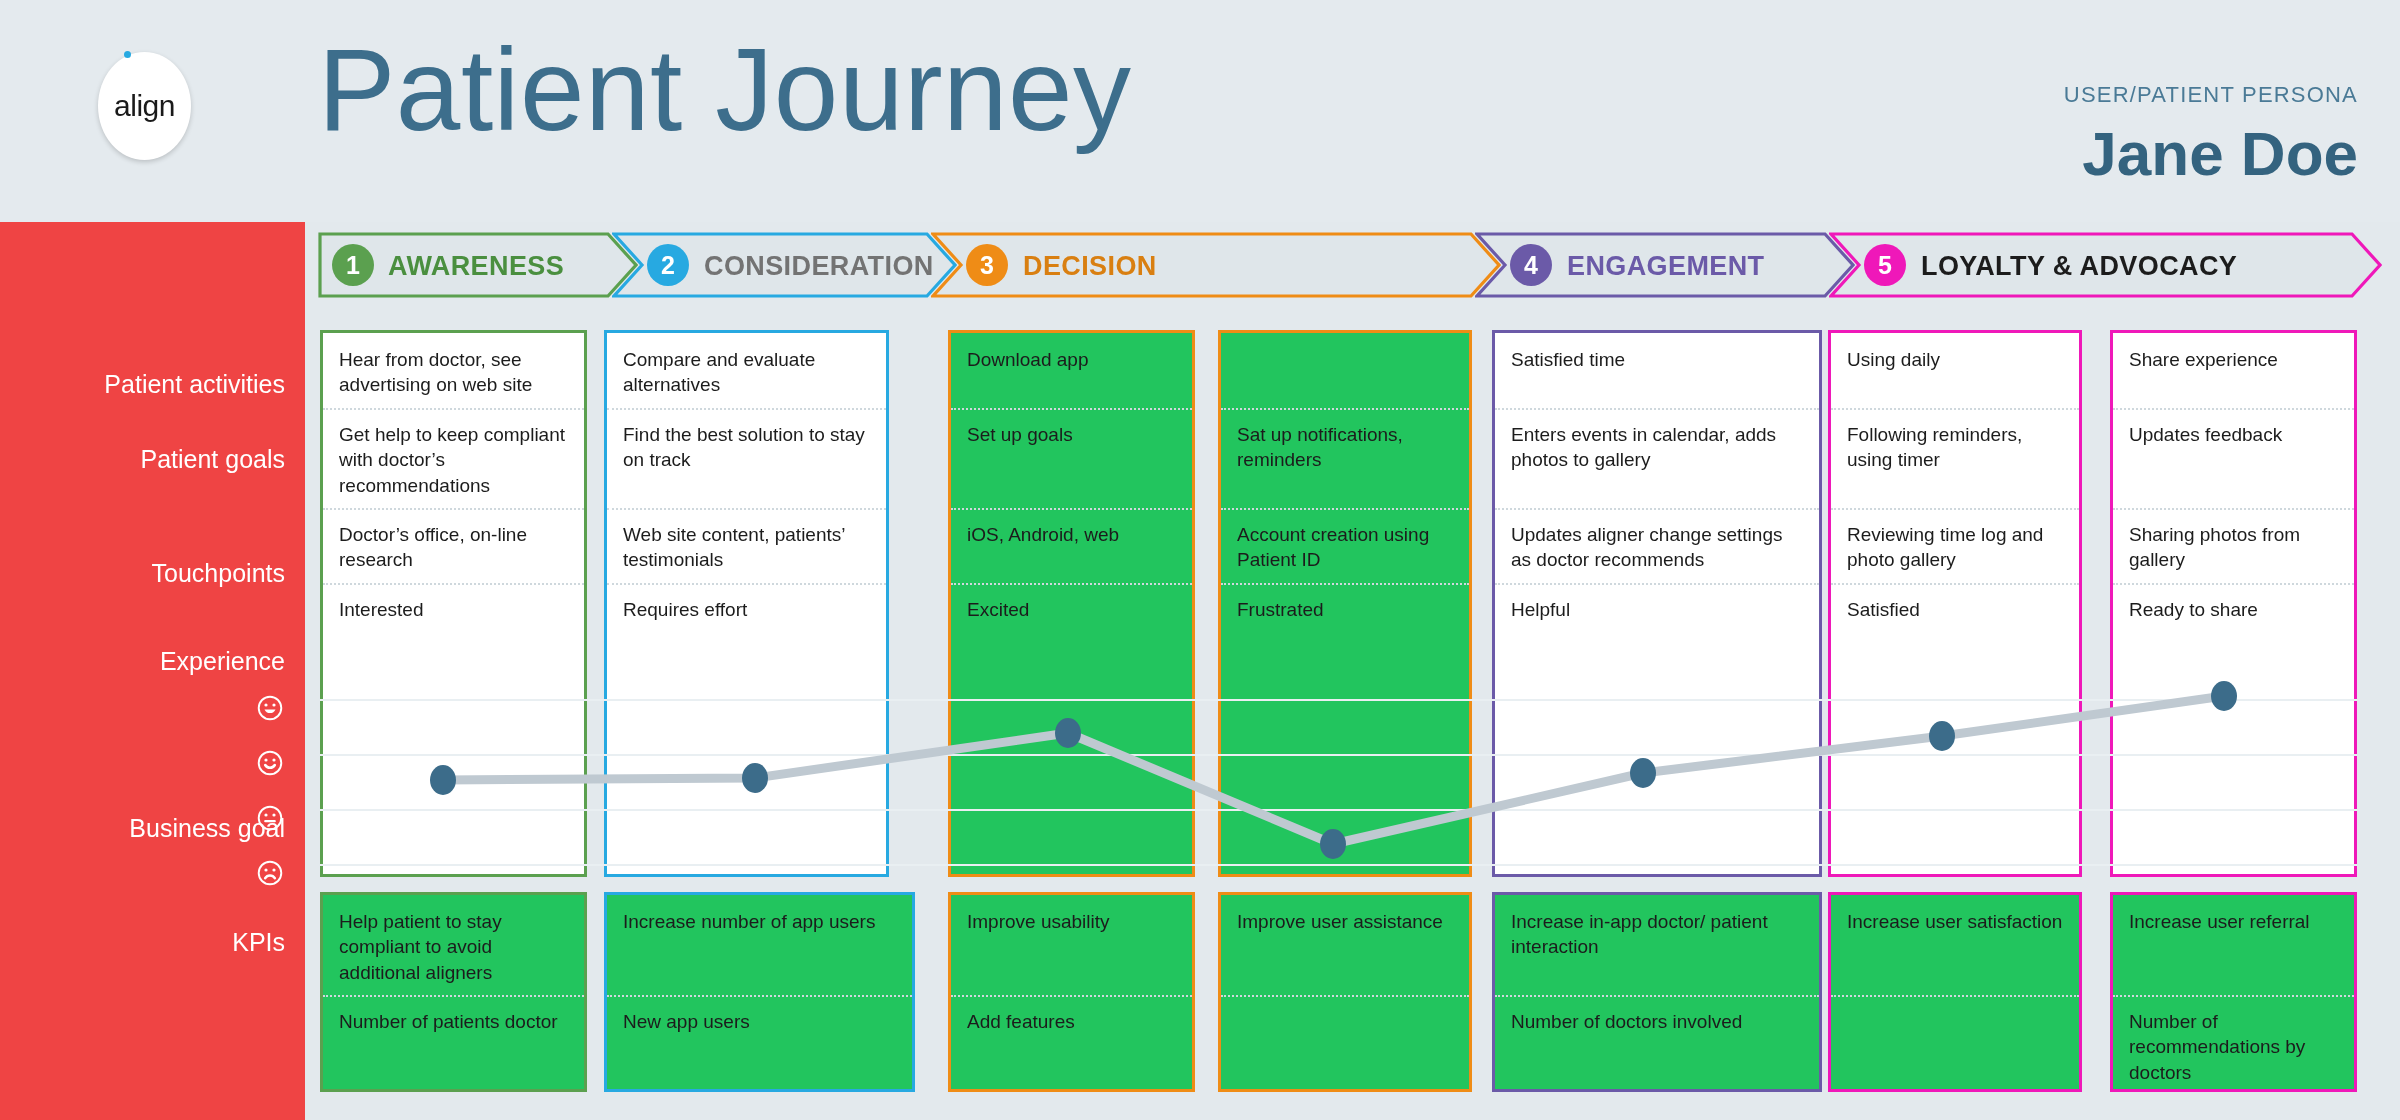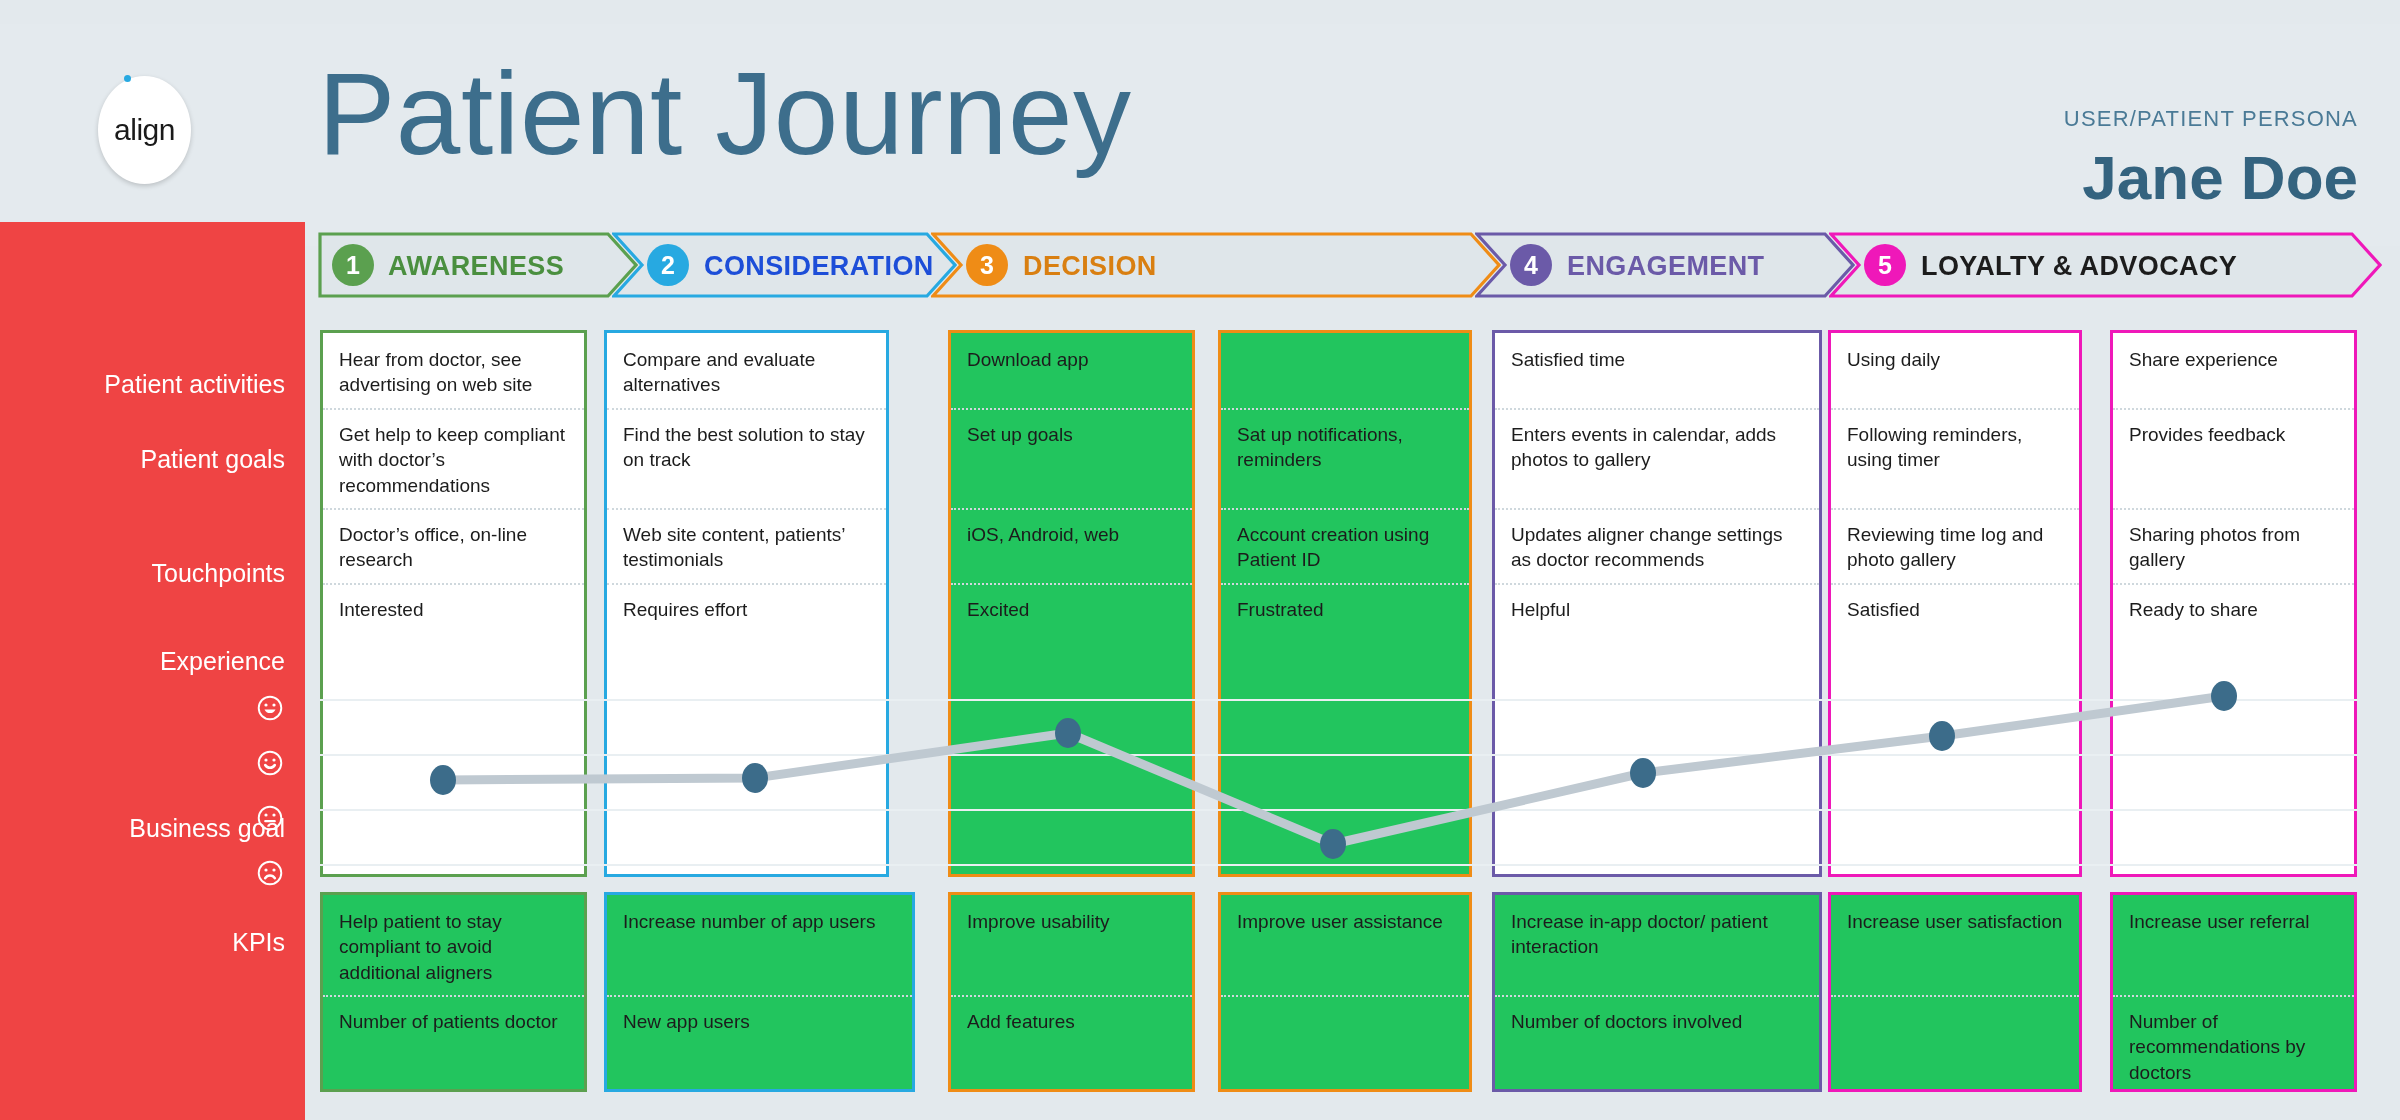--- a/index.html
+++ b/index.html
@@ -2,21 +2,21 @@
 <html><head>
 <meta charset="utf-8">
 <style>
   * { box-sizing: border-box; margin:0; padding:0; }
   html,body { width:2400px; height:1120px; background:#e3e9ed; }
   body { font-family:"Liberation Sans", sans-serif; color:#222; overflow:hidden; }
 
   #page { position:relative; width:2400px; height:1120px; background:#e3e9ed; }
 
   
-  #header { position:absolute; left:0; top:0; width:2400px; height:222px; background:#e4eaee;margin-top:24px; }
+  #header { position:absolute; left:0; top:0; width:2400px; height:222px; background:#e4eaee; }
   #logo { position:absolute; left:98px; top:52px; width:93px; height:108px;
           background:#ffffff; border-radius:50%/50%;
           box-shadow:0 2px 5px rgba(0,0,0,0.18);
           display:flex; align-items:center; justify-content:center; }
   #logo-text { font-size:30px; font-weight:400; color:#1a1a1a; letter-spacing:-0.5px; position:relative; }
   #logo-dot { position:absolute; width:7px; height:7px; border-radius:50%; background:#27a9e1;
               left:26px; top:-1px; }
   #title { position:absolute; left:318px; top:24px; font-size:116px; font-weight:300;
            color:#3d6e8c; letter-spacing:0.5px; line-height:1.15; }
   #persona-label { position:absolute; right:42px; top:82px; font-size:22px; letter-spacing:1.2px;
@@ -122,21 +122,21 @@
       </svg>
       <div class="chev-badge badge-color-1" style="left:14px">1</div>
       <div class="chev-label" style="left:70px; color:#4a8f3f">AWARENESS</div>
     </div>
 
     <div class="chev" style="left:294px; width:345px">
       <svg width="345" height="66" viewBox="0 0 345 66" preserveAspectRatio="none">
         <path d="M2,2 L315,2 L343,33 L315,64 L2,64 L30,33 Z" fill="#dfe6ea" stroke="#27a9e1" stroke-width="3.2"></path>
       </svg>
       <div class="chev-badge badge-color-2" style="left:35px">2</div>
-      <div class="chev-label" style="left:92px; color:#1d4ed8">CONSIDERATION</div>
+      <div class="chev-label" style="left:92px; color:#737373">CONSIDERATION</div>
     </div>
 
     <div class="chev" style="left:613px; width:570px">
       <svg width="570" height="66" viewBox="0 0 570 66" preserveAspectRatio="none">
         <path d="M2,2 L540,2 L568,33 L540,64 L2,64 L30,33 Z" fill="#dfe6ea" stroke="#ef8c16" stroke-width="3.2"></path>
       </svg>
       <div class="chev-badge badge-color-3" style="left:35px">3</div>
       <div class="chev-label" style="left:92px; color:#d97f11">DECISION</div>
     </div>
 
@@ -261,21 +261,21 @@
         <div class="cell-text">Satisfied</div>
       </div>
   </div>
 
   <div class="card white" style="left:2110px; top:330px; width:247px; height:547px; border-color:#ef18b9">
     <div class="cell" style="top:0;   height:75px">
         <div class="cell-text">Share experience</div>
       </div>
     <div class="divider" style="top:75px"></div>
     <div class="cell" style="top:75px; height:100px">
-        <div class="cell-text">Provides feedback</div>
+        <div class="cell-text">Updates feedback</div>
       </div>
     <div class="divider" style="top:175px"></div>
     <div class="cell" style="top:175px; height:75px">
         <div class="cell-text">Sharing photos from gallery</div>
       </div>
     <div class="divider" style="top:250px"></div>
     <div class="cell" style="top:250px; height:297px">
         <div class="cell-text">Ready to share</div>
       </div>
   </div>

